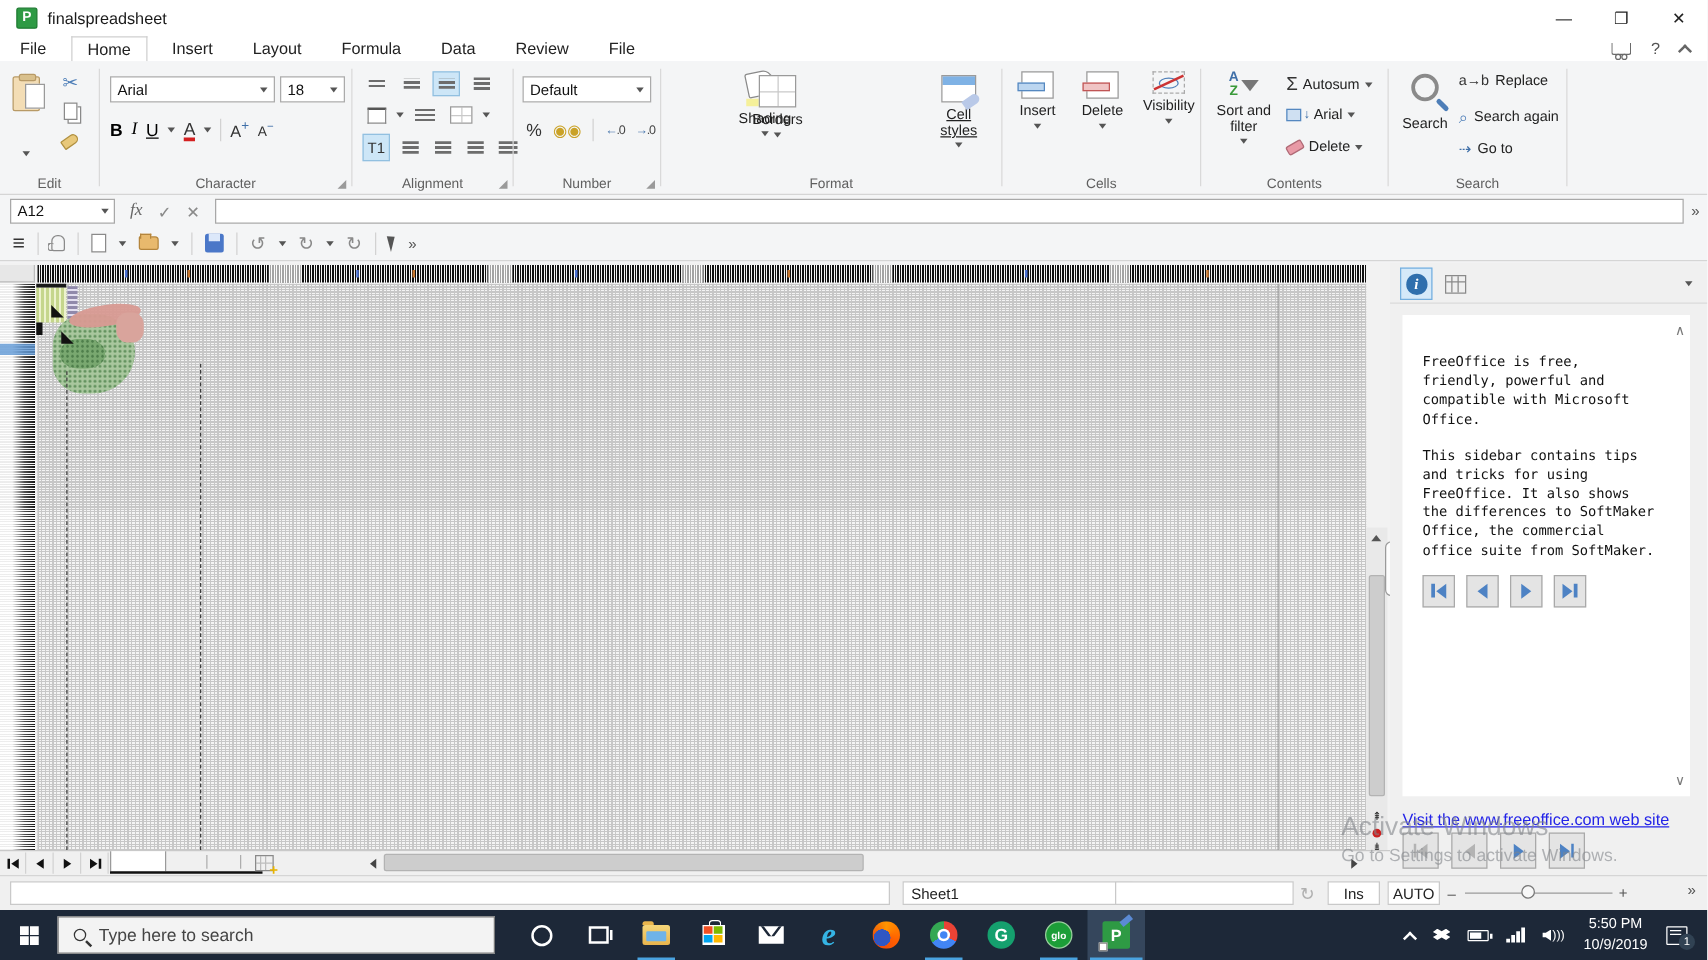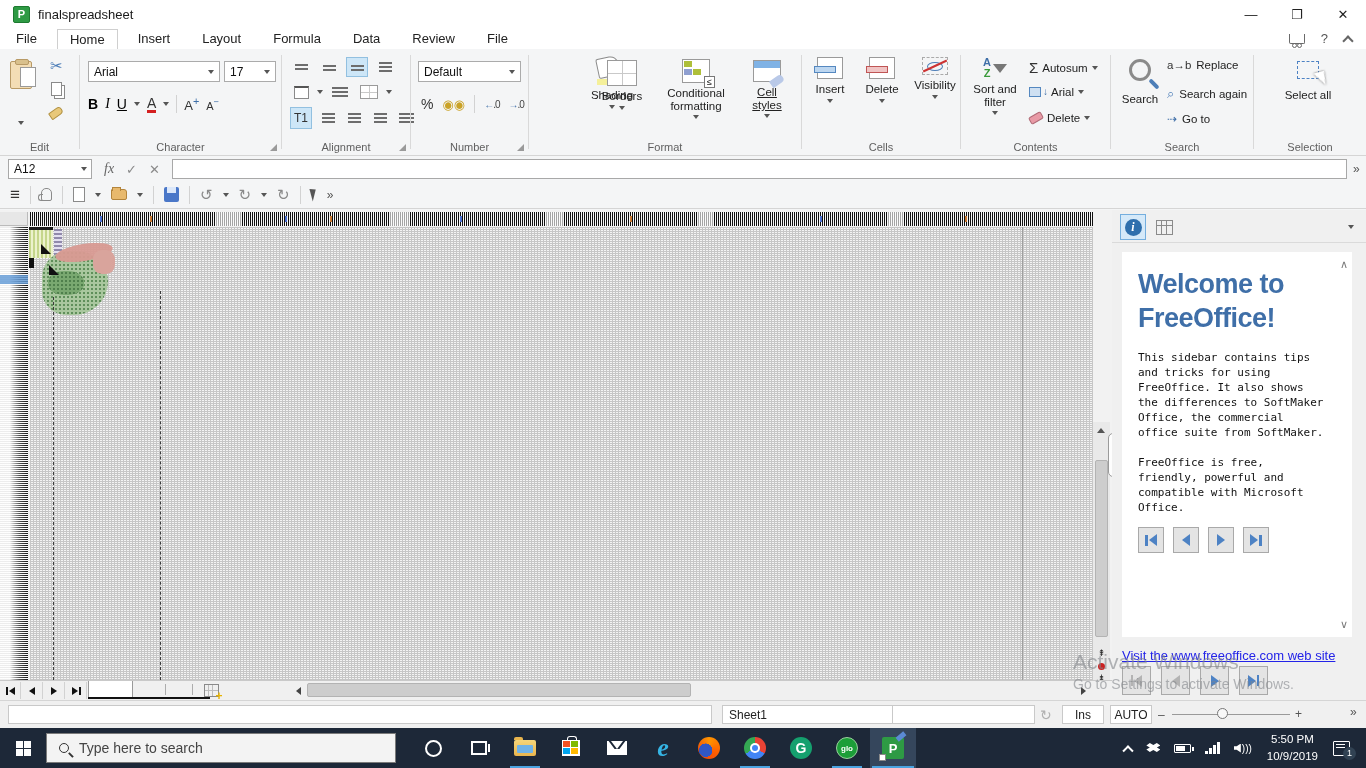--- a/index.html
+++ b/index.html
@@ -288,21 +288,21 @@
       <div class="glabel">Edit</div>
     </div>
     <div class="gsep" style="left:79px;"></div>
 
     <div class="rgroup" style="left:80px;width:201px;">
       <div class="combo abs" style="left:8px;top:12px;width:132px;">
           <span>Arial</span>
           <span class="caret"></span>
         </div>
       <div class="combo abs" style="left:144px;top:12px;width:52px;">
-          <span>17</span>
+          <span>18</span>
           <span class="caret"></span>
         </div>
       <div class="abs rowflex" style="left:8px;top:46px;">
         <b style="font-size:14px;">B</b>
         <i style="font-size:14px;font-family:'Liberation Serif',serif;">I</i>
         <u style="font-size:14px;">U</u>
         <span class="caret"></span>
         <span style="font-size:14px;color:#333;border-bottom:3px solid #d42020;line-height:1;"><span>A</span></span>
         <span class="caret"></span>
         <span style="width:1px;height:18px;background:#d2d2d2;"></span>
@@ -390,27 +390,20 @@
         <span>Shading</span>
           <span class="caret" style="margin-top:3px;"></span>
       </div>
       <div class="bigbtn" style="left:66px;top:8px;width:54px;">
         <div class="ic" style="margin-top:3px;">
             <div class="grid-ic"></div>
           </div>
         <span>Borders</span>
           <span class="caret" style="margin-top:3px;"></span>
       </div>
-      <div class="bigbtn" style="left:124px;top:8px;width:86px;">
-        <div class="ic" style="margin-top:2px;">
-            <div class="condfmt-ic"></div>
-          </div>
-        <span style="width:82px;">Conditional formatting</span>
-          <span class="caret" style="margin-top:2px;"></span>
-      </div>
       <div class="bigbtn" style="left:212px;top:8px;width:52px;text-decoration:underline;">
         <div class="ic" style="margin-top:3px;">
             <div class="cellstyles-ic"></div>
           </div>
         <span>Cell styles</span>
           <span class="caret" style="margin-top:2px;"></span>
       </div>
       <div class="glabel">Format</div>
     </div>
     <div class="gsep" style="left:801px;"></div>
@@ -483,27 +476,20 @@
         <span style="font-size:11.5px;color:#222;">Search again</span>
       </div>
       <div class="abs rowflex" style="left:56px;top:63px;gap:5px;">
         <span class="goto-arrow">⇢</span>
         <span style="font-size:11.5px;color:#222;">Go to</span>
       </div>
       <div class="glabel">Search</div>
     </div>
     <div class="gsep" style="left:1253px;"></div>
 
-    <div class="rgroup" style="left:1254px;width:112px;">
-      <div class="bigbtn" style="left:28px;top:12px;width:52px;">
-        <div class="ic selall-ic"></div>
-        <span style="margin-top:6px;width:52px;">Select all</span>
-      </div>
-      <div class="glabel">Selection</div>
-    </div>
   </div>
 
   <div id="formula-row" class="abs">
     <div id="name-box">
         <span>A12</span>
         <span class="caret"></span>
       </div>
     <span class="fbtn fx-ic">fx</span>
     <span class="fbtn">✓</span>
     <span class="fbtn">✕</span>
@@ -597,23 +583,22 @@
       <div id="cellstyle-btn">
           <div class="tbl-ic"></div>
         </div>
       <span class="caret" style="margin-left:auto;margin-right:12px;"></span>
     </div>
     <div id="sidebar-divider"></div>
     <div id="sidebar-panel">
       <span class="panel-scroll-arrow" style="top:6px;">∧</span>
       <span class="panel-scroll-arrow" style="bottom:6px;">∨</span>
       <div id="panel-content">
-        <div class="welcome-h">Welcome to FreeOffice!</div>
+        <div class="side-p">FreeOffice is free, friendly, powerful and compatible with Microsoft Office.</div>
         <div class="side-p">This sidebar contains tips and tricks for using FreeOffice. It also shows the differences to SoftMaker Office, the commercial office suite from SoftMaker.</div>
-        <div class="side-p">FreeOffice is free, friendly, powerful and compatible with Microsoft Office.</div>
         <div class="navrow">
           <div class="navbtn">
               <div class="nb-bar"></div>
               <div class="nb-tri-l"></div>
             </div>
           <div class="navbtn">
               <div class="nb-tri-l"></div>
             </div>
           <div class="navbtn">
               <div class="nb-tri-r"></div>

